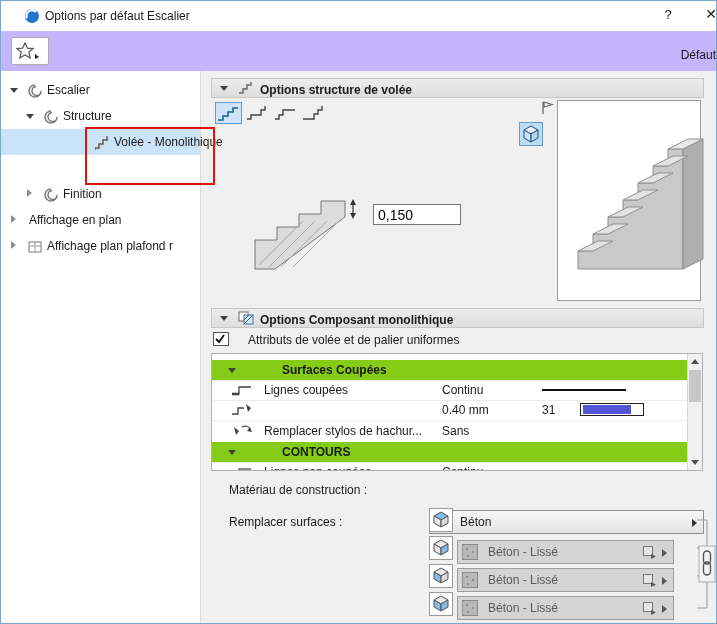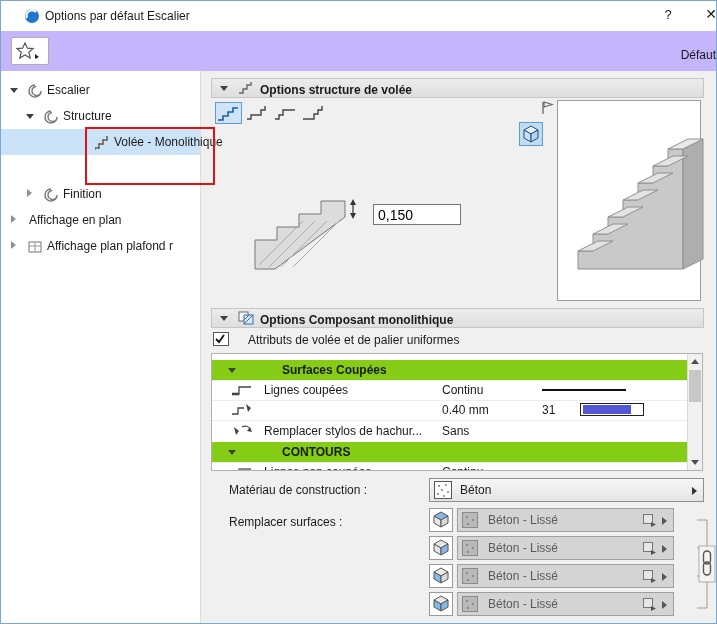--- a/index.html
+++ b/index.html
@@ -58,21 +58,21 @@
   .penswatch .fill{position:absolute;left:2px;top:1px;bottom:1px;width:48px;background:#5556d6;}
   
   .sbar{position:absolute;right:0;top:0;width:15px;height:116px;background:#f1f1f1;border-left:1px solid #d9d9d9;box-sizing:border-box;}
   .sb-up,.sb-dn{position:absolute;left:0;width:14px;height:15px;cursor:pointer;}
   .sb-up{top:0;} .sb-dn{bottom:0;}
   .sb-up:after{content:"";position:absolute;left:3px;top:5px;border-left:4px solid transparent;border-right:4px solid transparent;border-bottom:5px solid #505050;}
   .sb-dn:after{content:"";position:absolute;left:3px;top:5px;border-left:4px solid transparent;border-right:4px solid transparent;border-top:5px solid #505050;}
   .sb-thumb{position:absolute;left:1px;top:16px;width:12px;height:32px;background:#c7c7c7;cursor:pointer;}
   
   .fld-label{white-space:nowrap;}
-  .dropdown{position:absolute;height:24px;box-sizing:border-box;border:1px solid #8f8f8f;background:linear-gradient(#f7f7f7,#e4e4e4);cursor:pointer;}
+  .dropdown{position:absolute;height:24px;box-sizing:border-box;border:1px solid #8f8f8f;background:linear-gradient(#f7f7f7,#e4e4e4);cursor:pointer;margin-top:32px;}
   .dd-text{position:absolute;left:30px;top:4px;}
   .dd-arrow{position:absolute;right:6px;top:8px;width:0;height:0;border-top:4px solid transparent;border-bottom:4px solid transparent;border-left:5px solid #333;}
   .dd-icon{position:absolute;left:4px;top:2px;width:18px;height:18px;}
   .surf-dd{background:#d4d4d4;border:1px solid #9e9e9e;}
   .surf-dd .dd-text{color:#5a5a5a;}
   .facebtn{position:absolute;width:24px;height:24px;background:#fff;border:1px solid #9a9a9a;box-sizing:border-box;cursor:pointer;}
   .pickicon{position:absolute;right:16px;top:4px;width:15px;height:15px;cursor:pointer;}
 </style>
 </head>
 <body>

